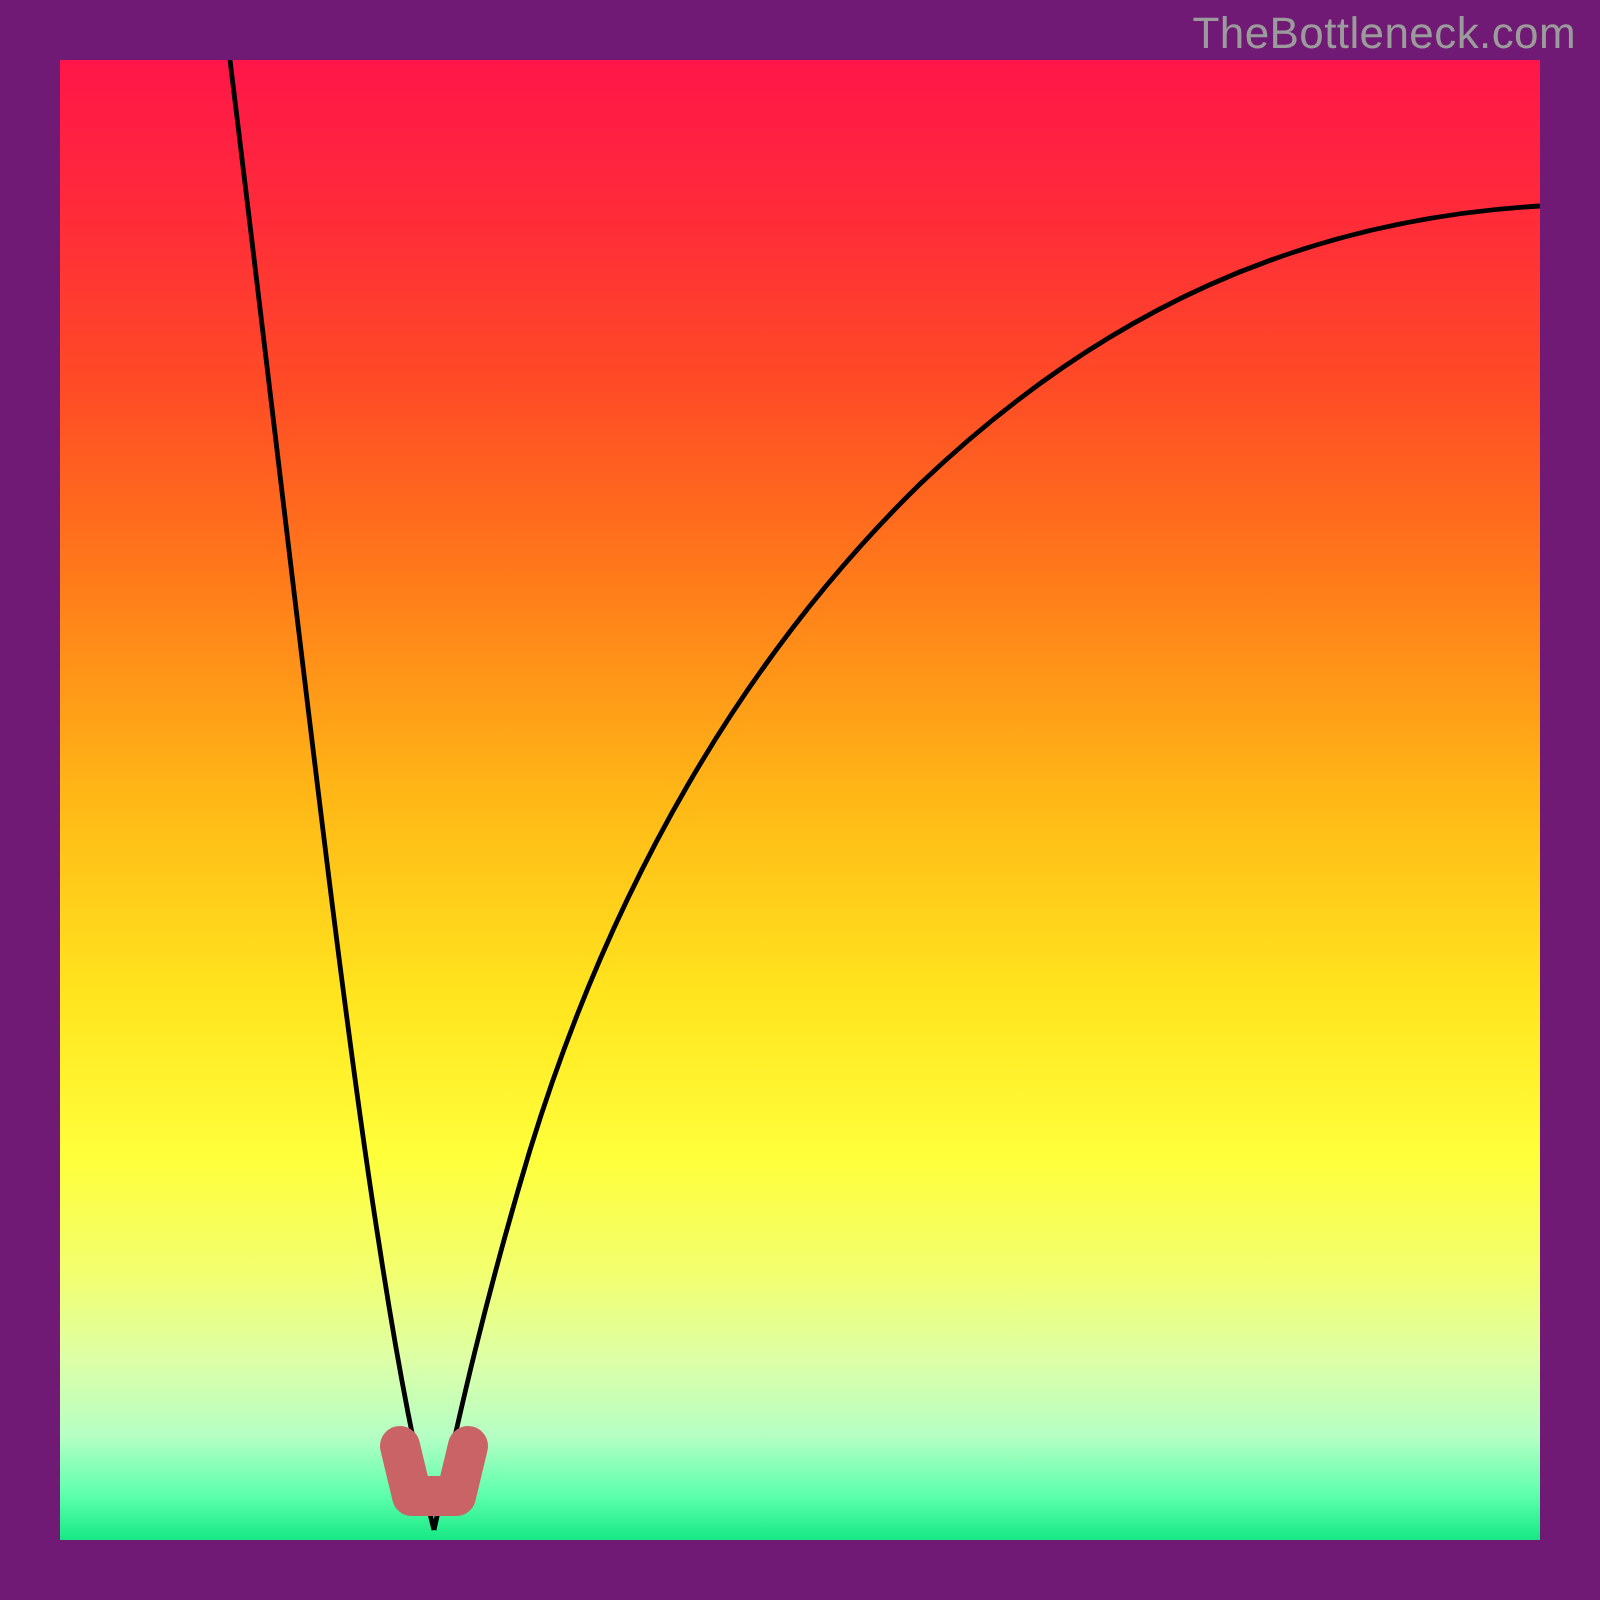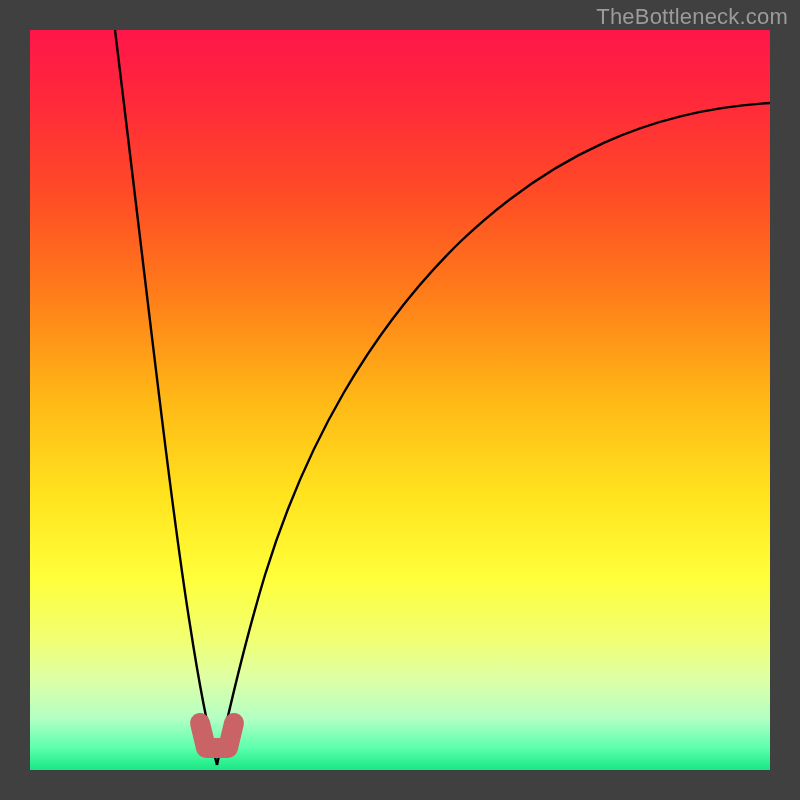--- a/index.html
+++ b/index.html
@@ -9,21 +9,21 @@
     height: 800px;
     background: #000;
     overflow: hidden;
   }
   .frame {
     position: absolute;
     left: 0;
     top: 0;
     width: 800px;
     height: 800px;
-    background: #404040;
+    background: #701a75;
   }
   .plot {
     position: absolute;
     left: 30px;
     top: 30px;
     width: 740px;
     height: 740px;
     overflow: hidden;
   }
   .grad {

